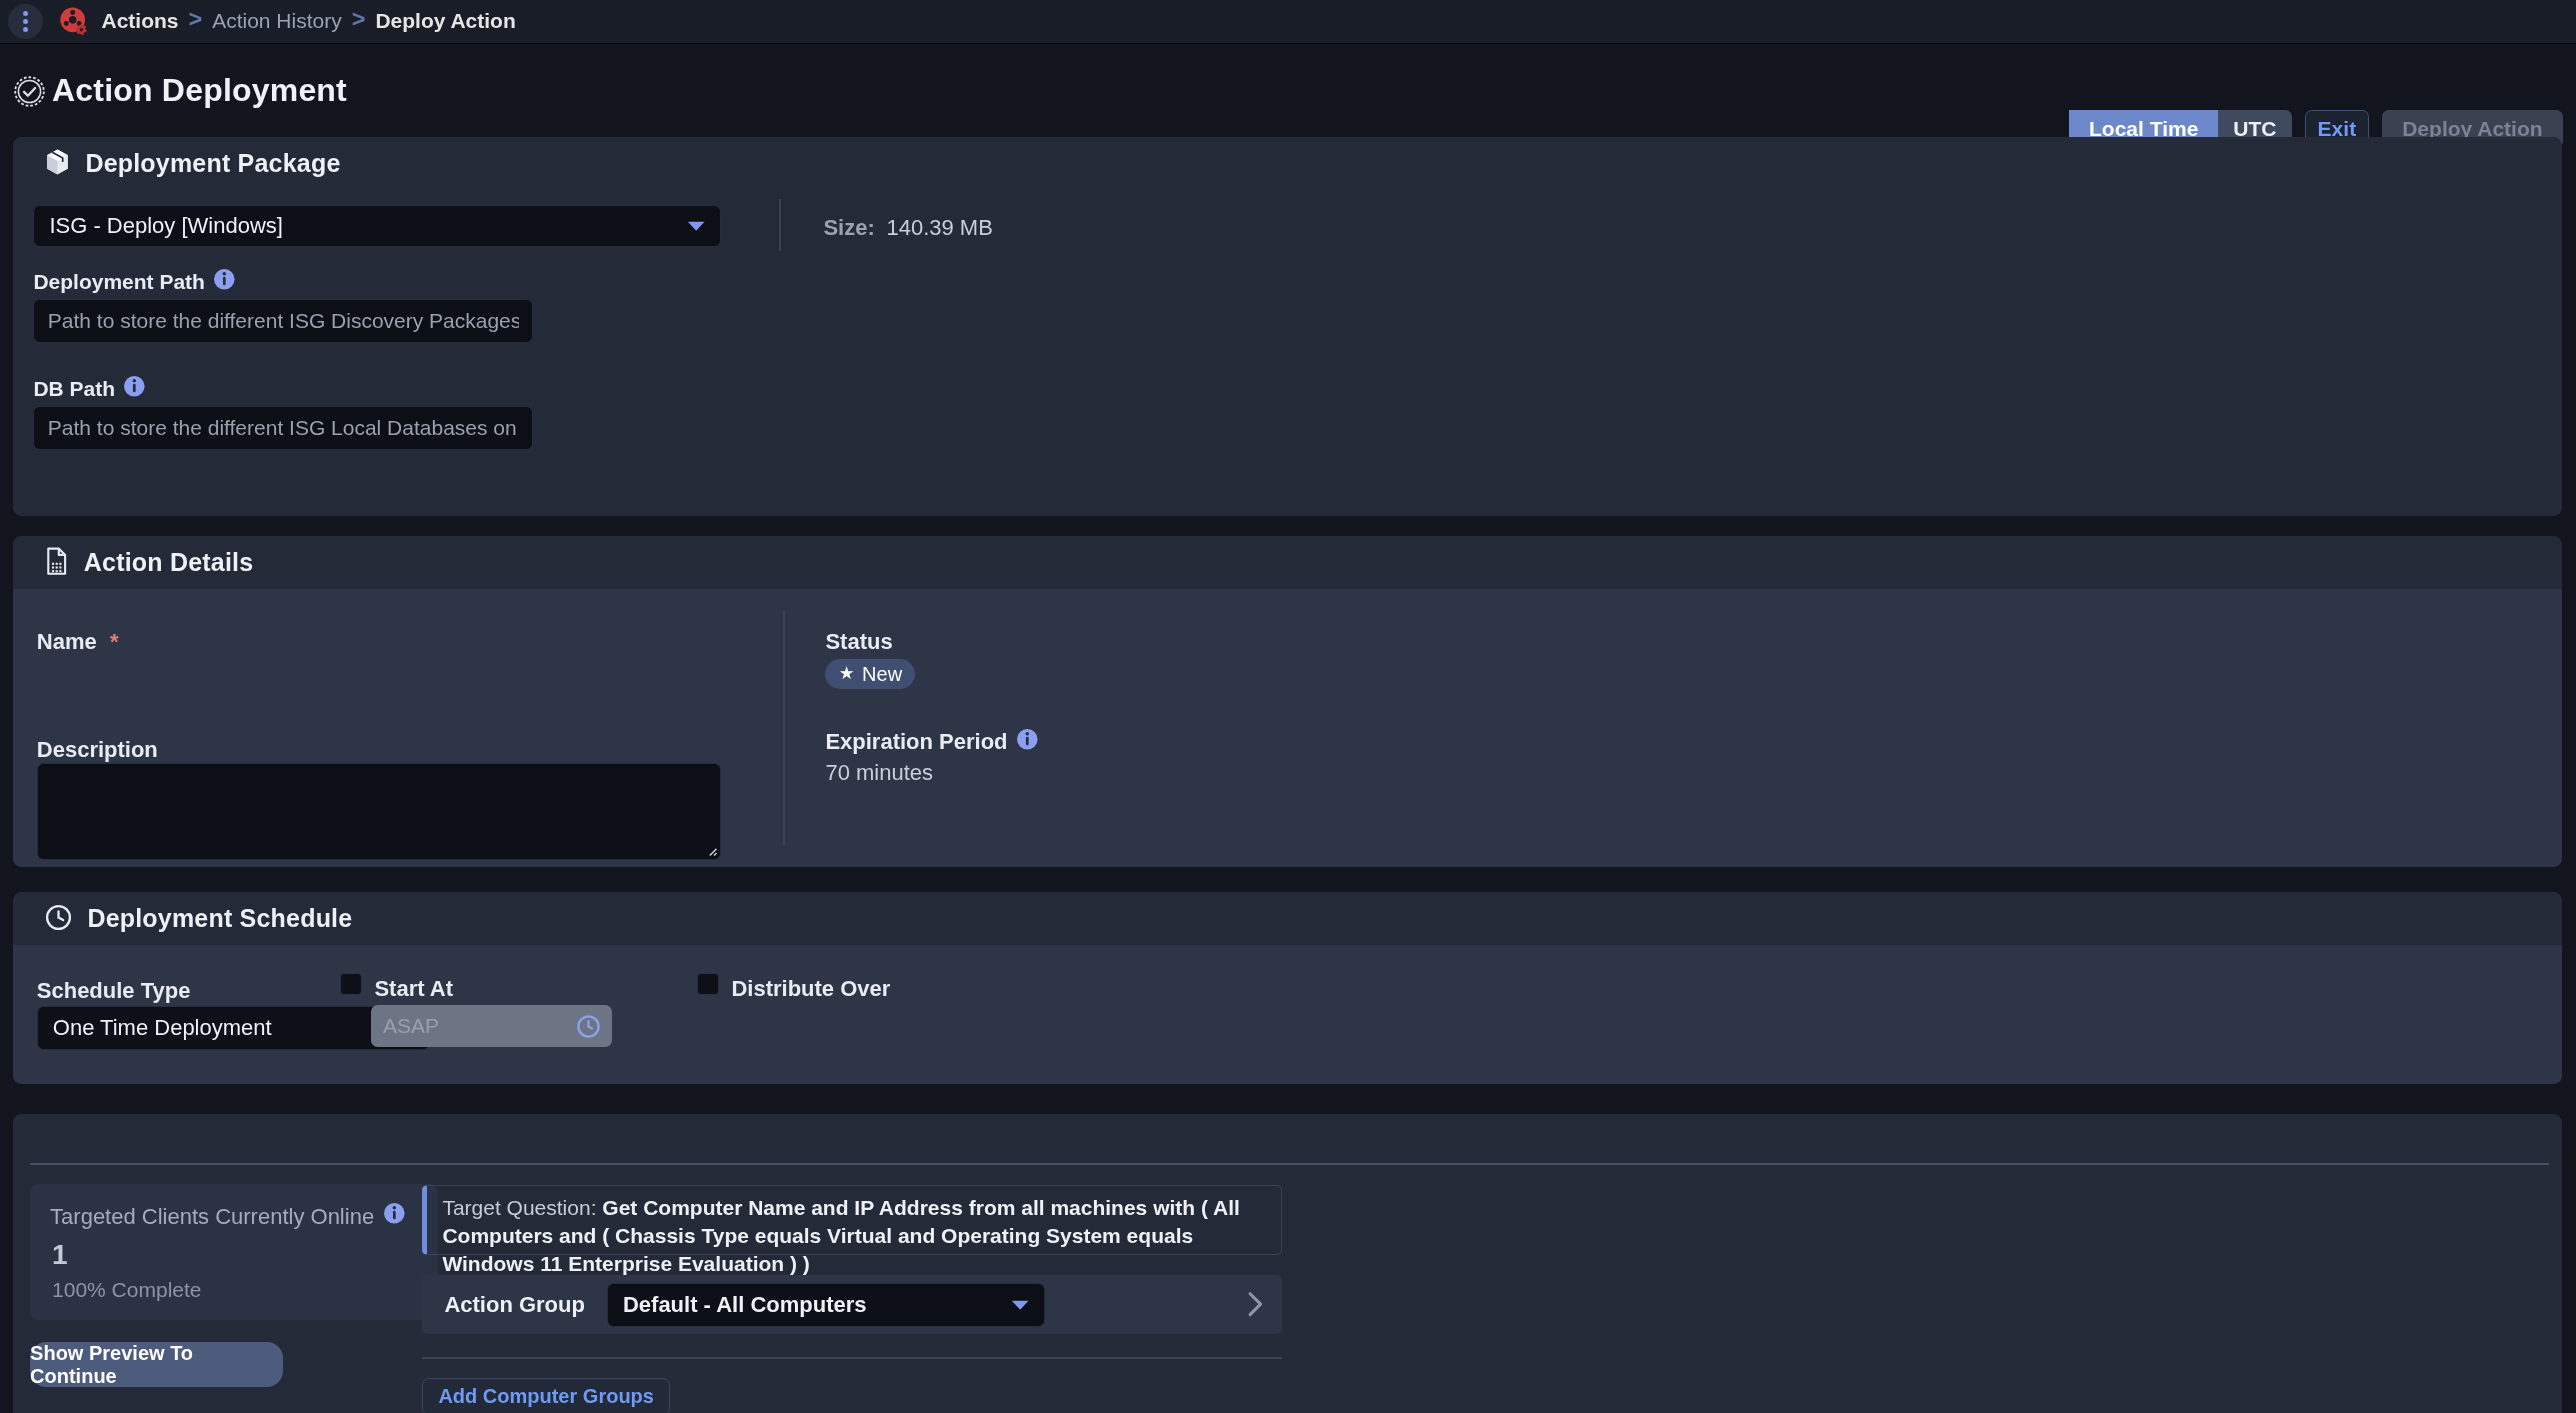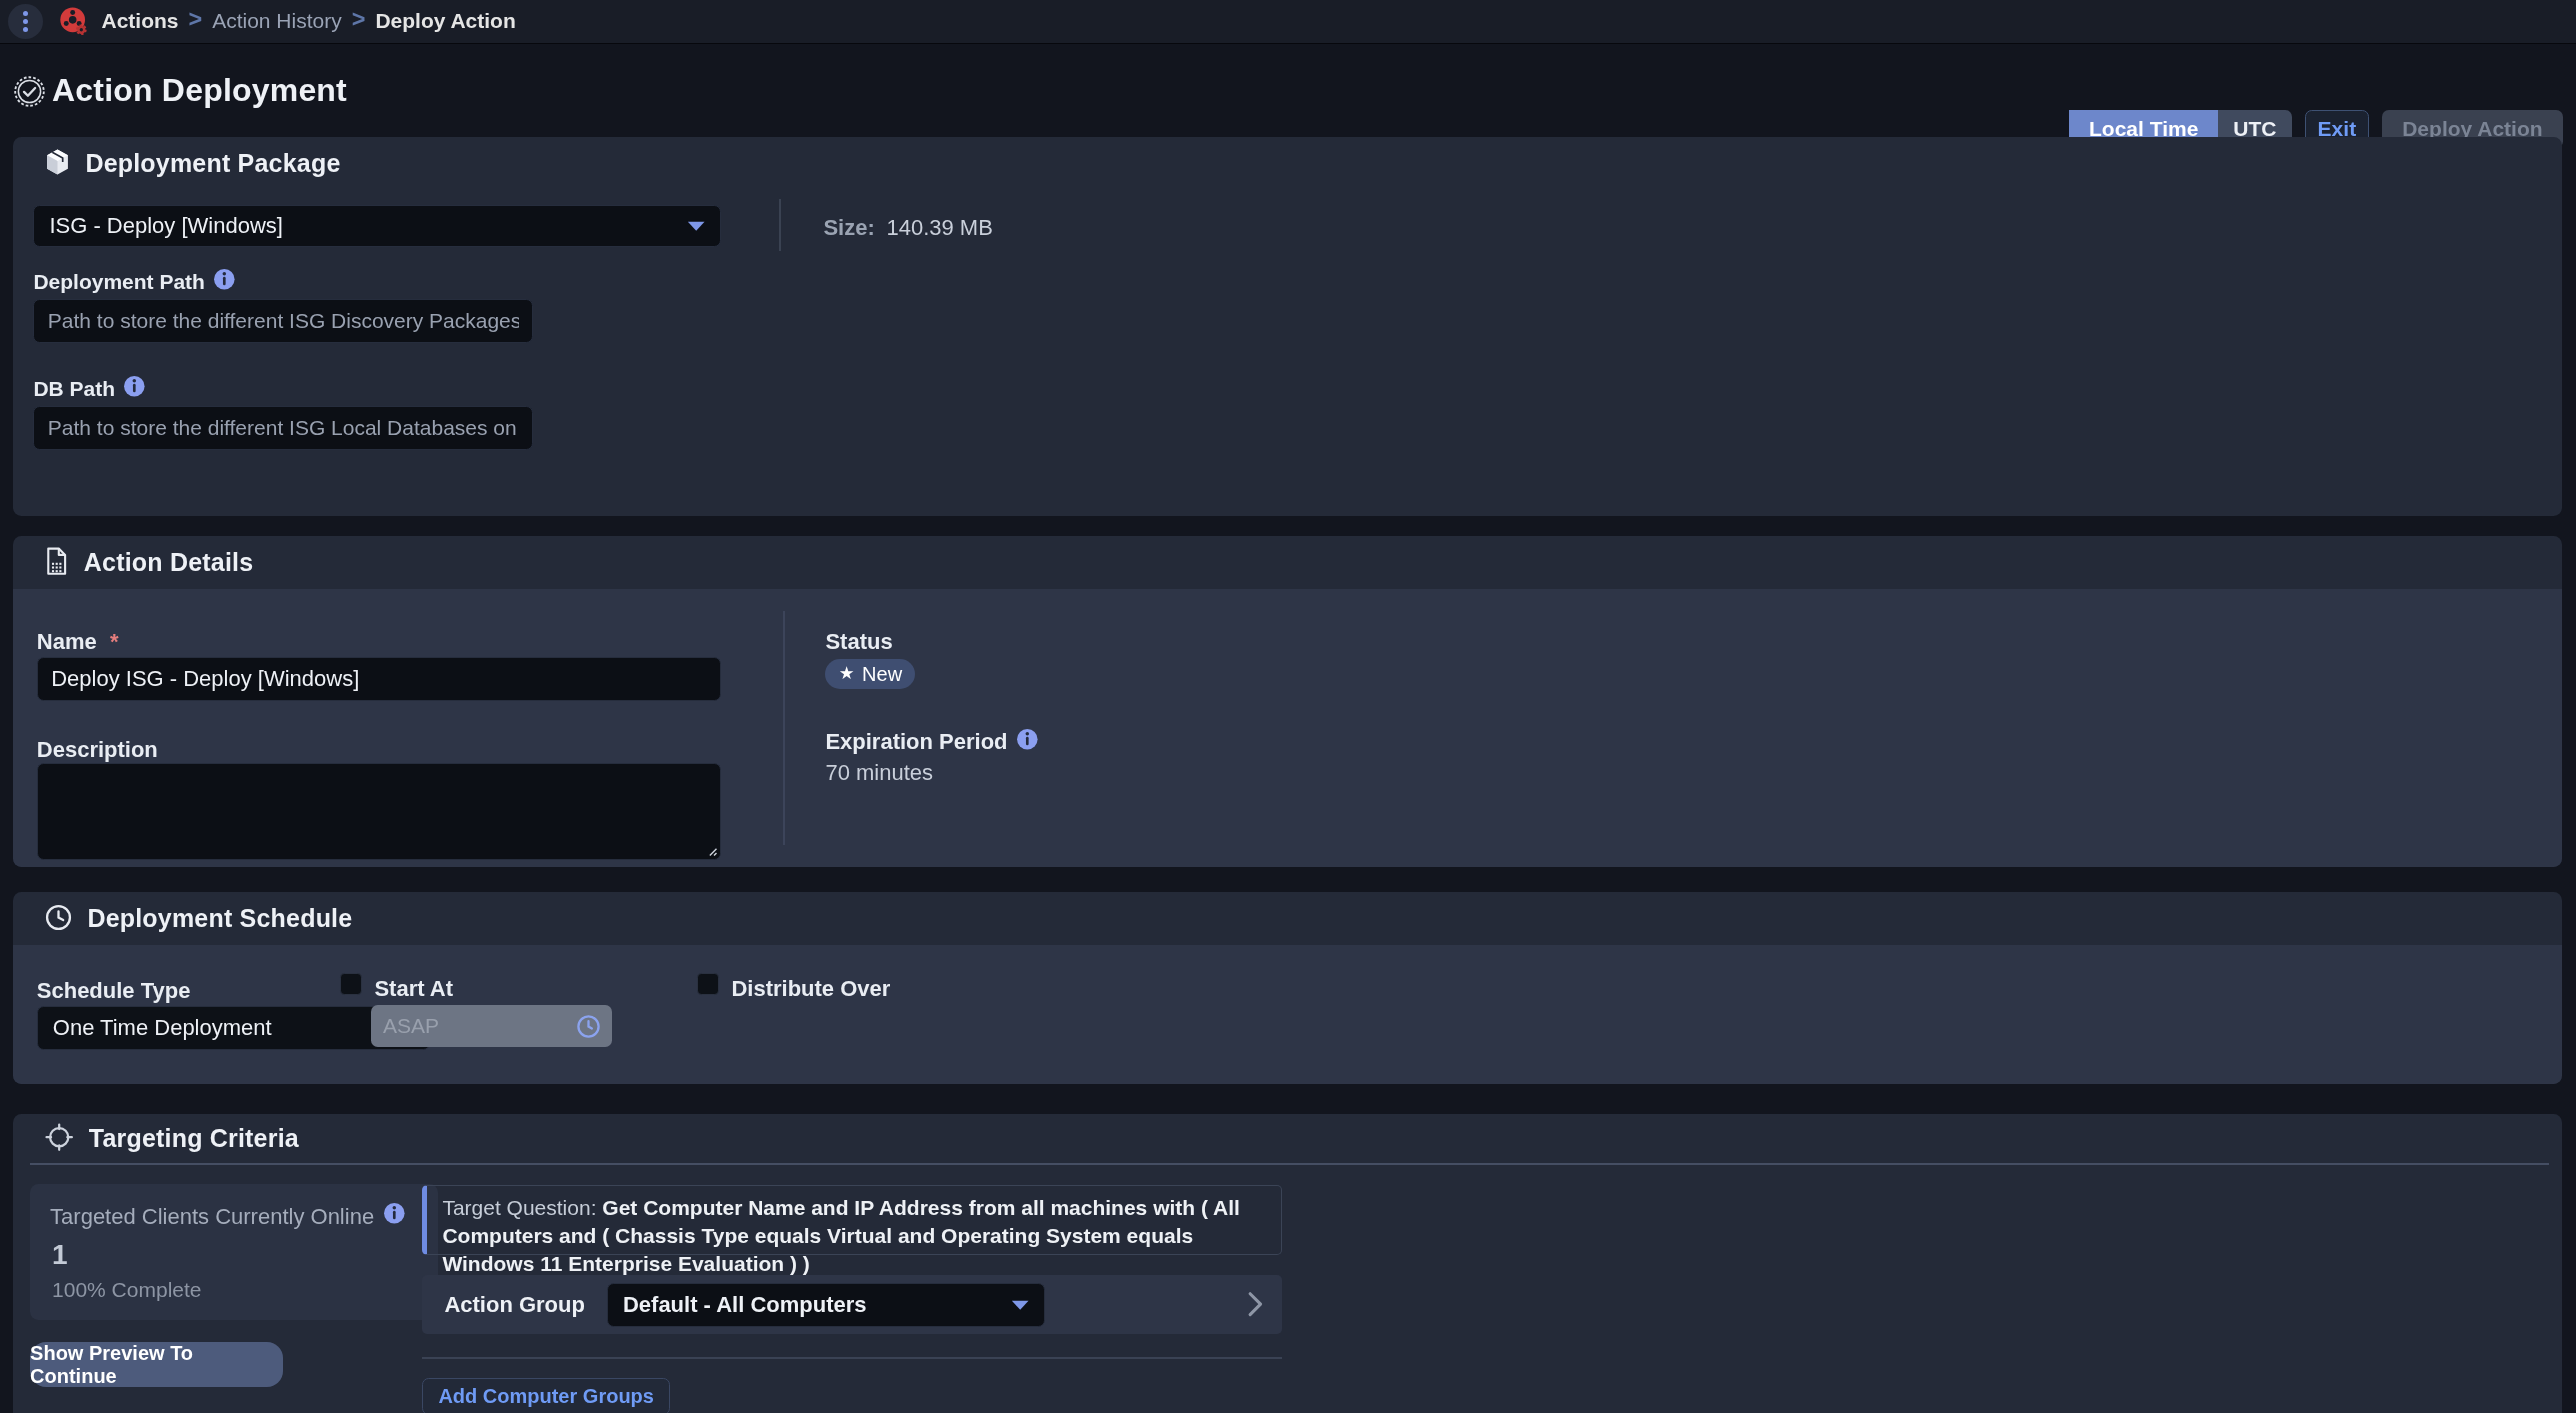--- a/index.html
+++ b/index.html
@@ -249,21 +249,20 @@
     <span class="sec-title">Action Details</span>
   </div>
 
   <div class="sec-body">
     <div class="vdiv" style="left:770px; top:22px; bottom:22px; background:#3c445a;"></div>
 
     <div class="field-label" style="left:23.4px; top:40px; font-size:22px;">
       <span>Name</span>
       <span class="req">*</span>
     </div>
-    <input class="text-input" style="left: 23.4px; top: 68px; width: 684px; height: 44px; font-size: 22px;" value="Deploy ISG - Deploy [Windows]">
 
     <div class="field-label" style="left:23.4px; top:148px; font-size:22px;">
       <span>Description</span>
     </div>
     <textarea class="desc" style="left: 23.4px; top: 174px; width: 684px; height: 97px;"></textarea>
     <span class="resize-grip" style="left:691px; top:254px;">
       <svg width="15" height="15" viewBox="0 0 18 18">
         <path d="M15 7 L7 15 M15 12 L12 15" stroke="#cfd4dd" stroke-width="1.7"></path>
       </svg>
     </span>
@@ -329,29 +328,20 @@
     </div>
 
     <span class="checkbox" style="left:684px; top:28.4px;"></span>
     <div class="field-label" style="left:718px; top:31px; font-size:22px;">
       <span>Distribute Over</span>
     </div>
   </div>
 </div>
 
 <div class="section" id="sec-targeting">
-  <div class="sec-header" style="height:49px;">
-    <span>
-      <svg width="28.4" height="28.4" viewBox="0 0 28 28">
-        <circle cx="14" cy="14" r="9" stroke="#ccd2dc" stroke-width="2.2" fill="none"></circle>
-        <path d="M14 1.5 V6 M14 22 V26.5 M1.5 14 H6 M22 14 H26.5" stroke="#ccd2dc" stroke-width="2.2" stroke-linecap="round"></path>
-      </svg>
-    </span>
-    <span class="sec-title">Targeting Criteria</span>
-  </div>
   <div class="hr" style="left:16.7px; right:13.4px; top:49px; background:#454e63;"></div>
 
   <div class="card-online">
     <div class="lbl">
       <span>Targeted Clients Currently Online</span>
       <span>
         <svg width="22.6" height="22.6" viewBox="0 0 22 22">
           <circle cx="11" cy="11" r="10" fill="#8b9ff0"></circle>
           <rect x="9.7" y="8.6" width="2.6" height="8.2" rx="1.3" fill="#242b3d"></rect>
           <circle cx="11" cy="5.6" r="1.7" fill="#242b3d"></circle>

